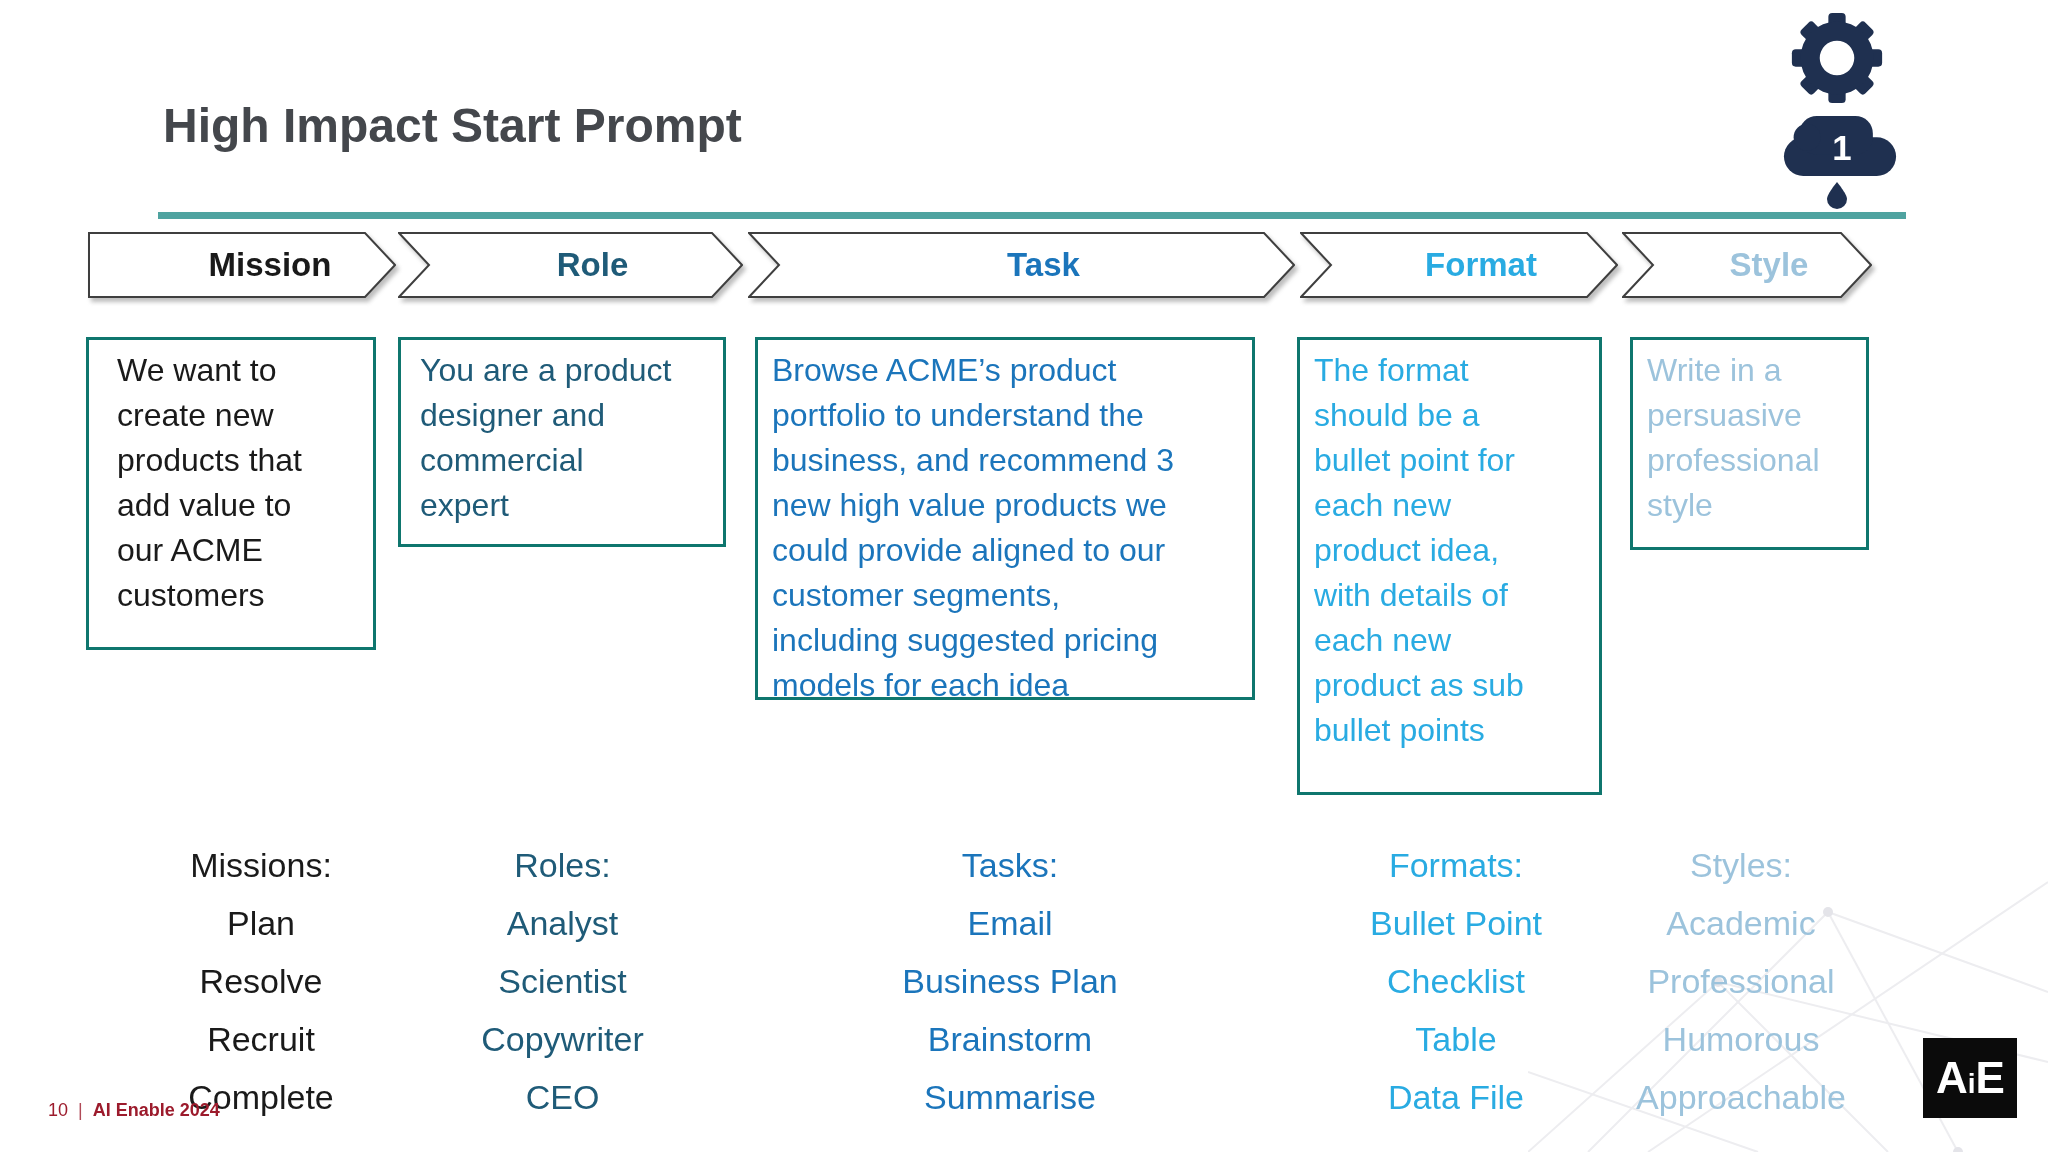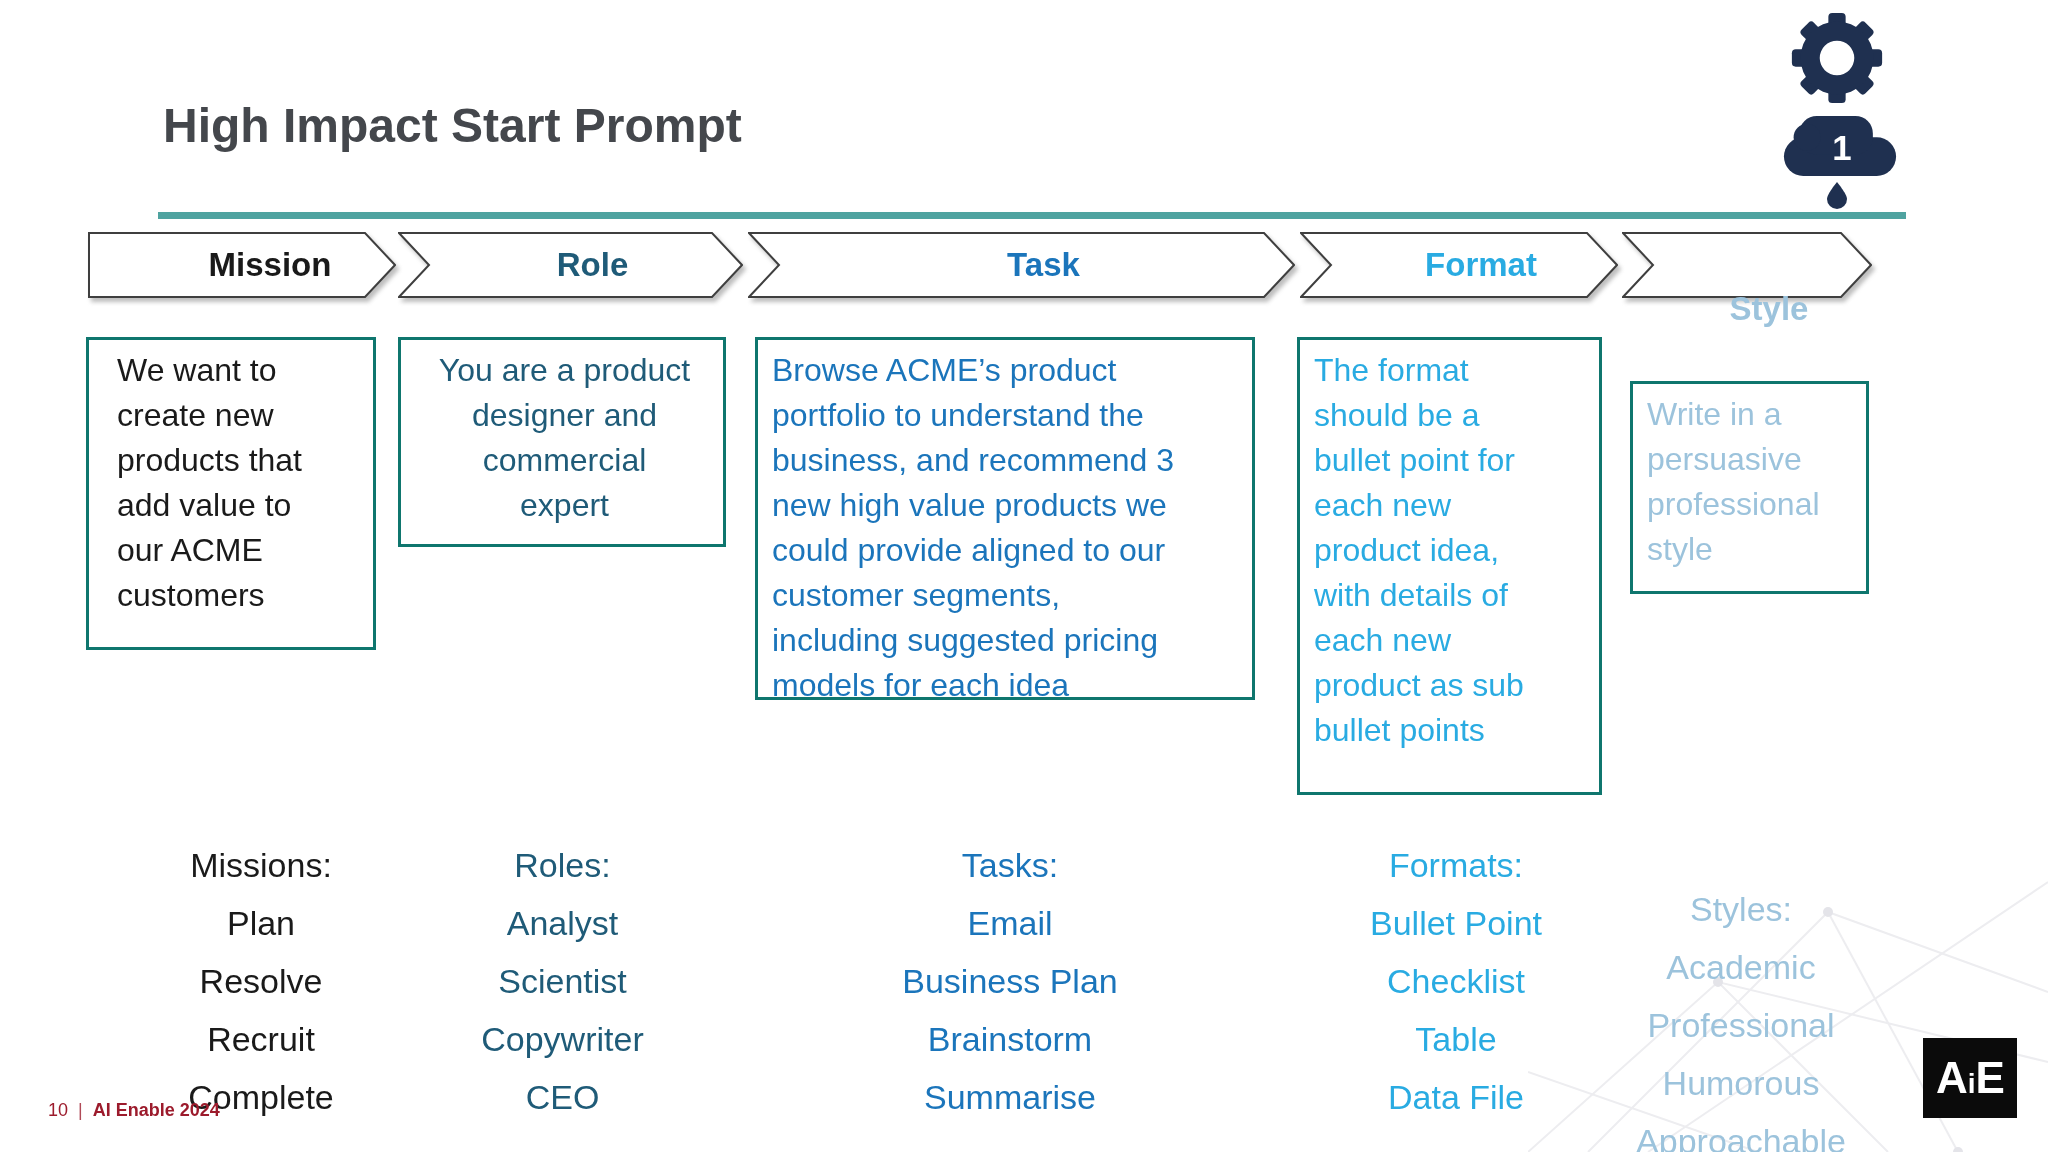--- a/index.html
+++ b/index.html
@@ -44,24 +44,24 @@
     box-sizing:border-box;
   }
   .box-mission{left:86px;width:290px;height:313px;}
   .box-role{left:398px;width:328px;height:210px;padding-left:19px;}
   .box-task{left:755px;width:500px;height:363px;}
   .box-format{left:1297px;width:305px;height:458px;}
   .box-style{left:1630px;width:239px;height:213px;}
 
   
   .c-mission{color:#1a1a1a;padding-left:28px;}
-  .c-role{color:#1f5b78;text-align:center;}
+  .c-role{color:#1f5b78;}
   .c-task{color:#1b75bb;}
   .c-format{color:#29abe2;}
-  .c-style{color:#9cc3dc;margin-top:44px;}
+  .c-style{color:#9cc3dc;}
 
   
   .list-col{position:absolute;top:836px;text-align:center;font-size:34px;line-height:58px;}
   .list-col .heading{font-weight:400;}
   .list-col .item{font-weight:400;}
   .col-missions{left:78px;width:310px;}
   .col-roles{left:400px;width:325px;}
   .col-tasks{left:790px;width:440px;}
   .col-formats{left:1300px;width:312px;}
   .col-styles{left:1586px;width:310px;}

